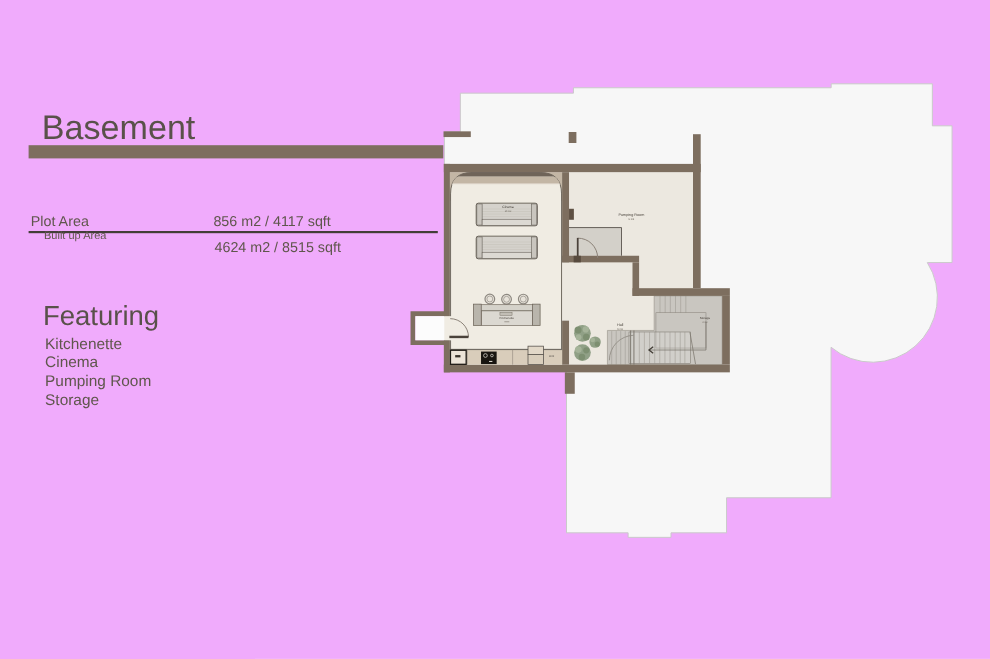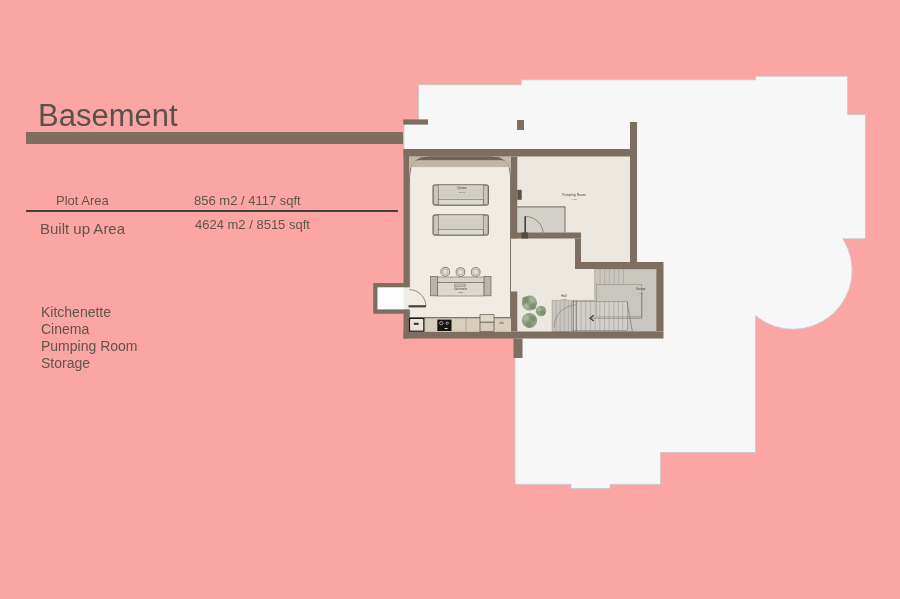--- a/index.html
+++ b/index.html
@@ -1,37 +1,38 @@
 <!DOCTYPE html>
 <html><head>
 <meta charset="utf-8">
 <style>
   html,body{margin:0;padding:0;background:#ffffff;}
-  #page{position:relative;width:900px;height:599px;background:#fca5a5;overflow:hidden;
+  #page{position:relative;width:900px;height:599px;background:#f0abfc;overflow:hidden;
         font-family:"Liberation Sans",sans-serif;color:#5f564c;}
   .abs{position:absolute;}
 </style>
 </head>
 <body>
 <div id="page">
 
   <div class="abs" style="left:38px;top:98px;font-size:31px;color:#59514a;">Basement</div>
 
   <div class="abs" style="left:26px;top:132px;width:377px;height:12px;background:#7e6e5f;"></div>
 
-  <div class="abs" style="left:56px;top:193px;font-size:13px;">Plot Area</div>
+  <div class="abs" style="left:28px;top:193px;font-size:13px;">Plot Area</div>
 
   <div class="abs" style="left:194px;top:193px;font-size:13px;">856 m2 / 4117 sqft</div>
 
   <div class="abs" style="left:26px;top:210px;width:372px;height:2px;background:#433e38;"></div>
 
-  <div class="abs" style="left:40px;top:220px;font-size:15px;">Built up Area</div>
+  <div class="abs" style="left:40px;top:209px;font-size:10px;">Built up Area</div>
 
   <div class="abs" style="left:195px;top:217px;font-size:13px;">4624 m2 / 8515 sqft</div>
 
+  <div class="abs" style="left:39px;top:273px;font-size:25px;color:#59514a;">Featuring</div>
 
   <div class="abs" style="left:41px;top:304px;font-size:14px;line-height:17.1px;">Kitchenette<br>Cinema<br>Pumping Room<br>Storage</div>
 
   <svg class="abs" style="left:0;top:0;" width="900" height="599" viewBox="0 0 900 599">
 
     <path d="M418.5,84.7 L521.3,84.7 L521.3,79.8 L755.6,79.8 L755.6,76.2 L847.6,76.2
              L847.6,114.4 L865.5,114.4 L865.5,238.7 L843,238.7
              A59,59 0 0 1 755.5,315.7
              L755.5,452.5 L660.5,452.5 L660.5,484.4 L610,484.4 L610,488.5 L571,488.5
              L571,484.4 L515,484.4 L515,335 L404,335 L404,120 L418.5,120 Z" fill="#f7f7f7" stroke="#c9c9c9" stroke-width="0.9"></path>

